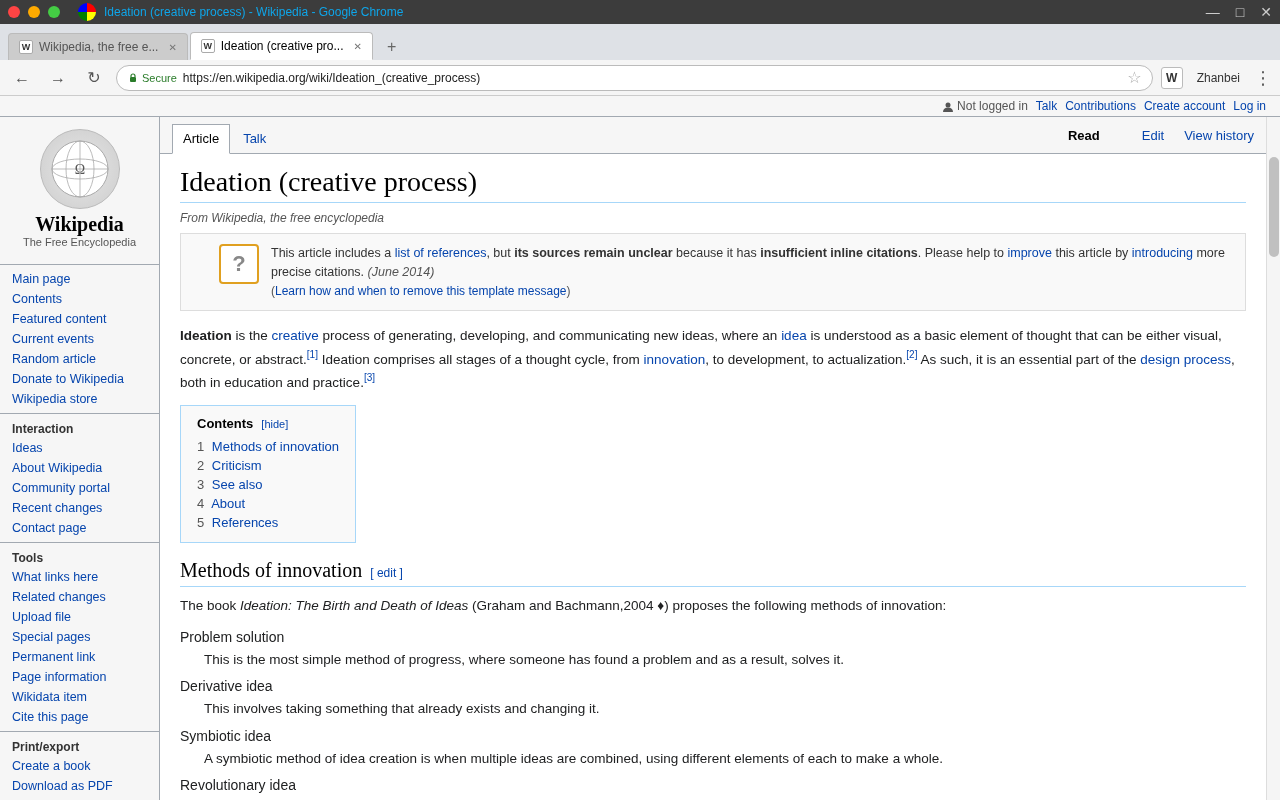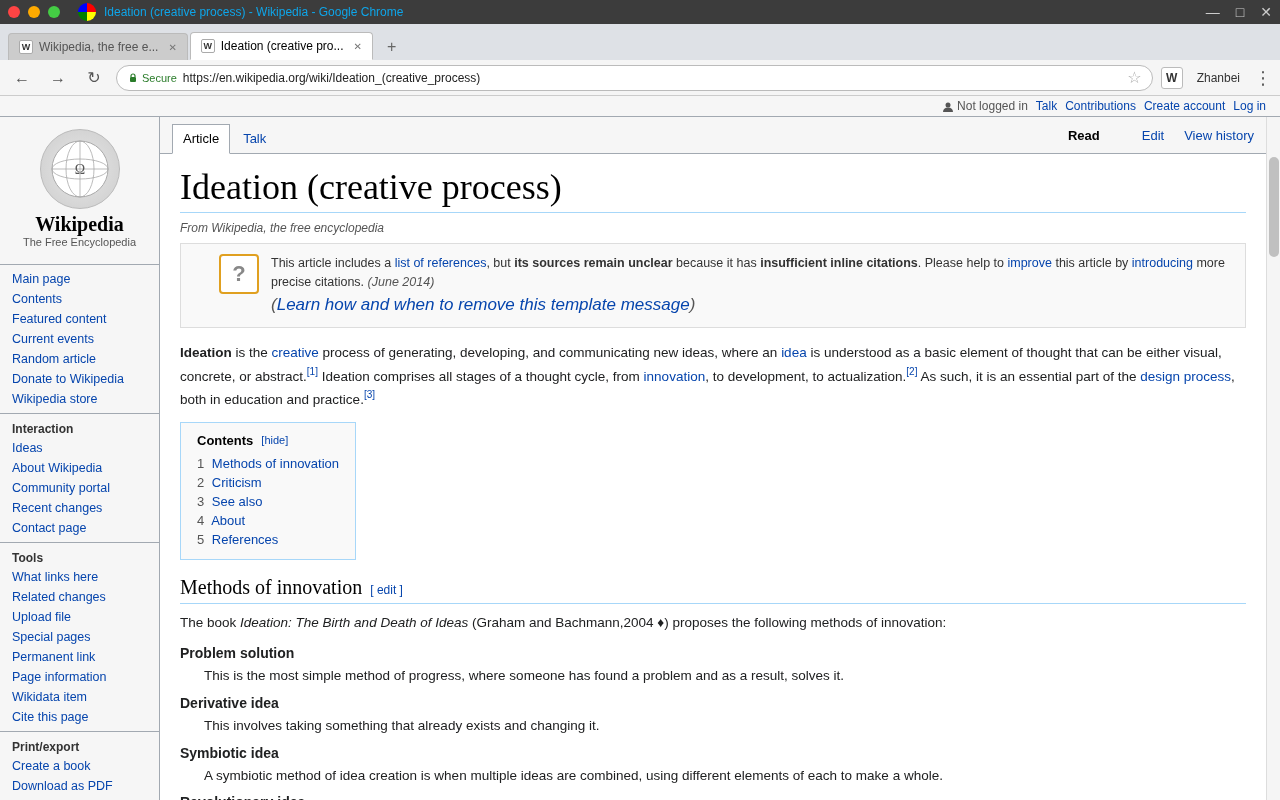--- a/index.html
+++ b/index.html
@@ -15,46 +15,46 @@
     .nav-btn { width: 28px; height: 28px; border-radius: 50%; background: none; border: none; cursor: pointer; font-size: 16px; color: #555; display: flex; align-items: center; justify-content: center; }
     .address-bar { flex: 1; height: 26px; border: 1px solid #bbb; border-radius: 13px; background: #fff; display: flex; align-items: center; padding: 0 10px; gap: 6px; font-size: 12px; color: #333; }
     .secure-badge { color: #2a7c2a; font-size: 11px; display: flex; align-items: center; gap: 3px; }
     .sidebar-logo { text-align: center; padding: 12px 8px; }
     .logo-circle { width: 80px; height: 80px; border-radius: 50%; background: radial-gradient(circle, #e8e8e8, #ccc); margin: 0 auto 4px; display: flex; align-items: center; justify-content: center; font-size: 32px; color: #555; border: 1px solid #bbb; }
     .logo-title { font-family: 'Linux Libertine', Georgia, serif; font-size: 20px; font-weight: bold; color: #000; }
     .logo-subtitle { font-size: 11px; color: #555; }
     .sidebar-link { display: block; padding: 3px 12px; font-size: 12.5px; color: #0645ad; text-decoration: none; cursor: pointer; }
 
     .sidebar-section-header { padding: 4px 12px 2px; font-size: 12px; font-weight: bold; color: #333; }
-    .article-title { font-family: 'Linux Libertine', Georgia, serif; font-size: 36px; font-weight: normal; border-bottom: 1px solid #a7d7f9; padding-bottom: 4px; margin-bottom: 8px; color: #000; }
+    .article-title { font-family: 'Linux Libertine', Georgia, serif; font-size: 28px; font-weight: normal; border-bottom: 1px solid #a7d7f9; padding-bottom: 4px; margin-bottom: 8px; color: #000; }
     .article-subtitle { font-size: 12px; color: #555; margin-bottom: 8px; font-style: italic; }
 
     .notice-box { border: 1px solid #ddd; background: #f9f9f9; padding: 10px 14px; margin-bottom: 14px; display: flex; gap: 12px; align-items: flex-start; }
     .notice-icon { width: 40px; height: 40px; border: 2px solid #e0a020; border-radius: 4px; background: #fff; display: flex; align-items: center; justify-content: center; font-size: 22px; flex-shrink: 0; color: #888; }
     .notice-text { font-size: 12.5px; line-height: 1.5; color: #333; }
     .notice-link { color: #0645ad; text-decoration: none; }
-    .notice-learn { font-size: 17px; color: #555; font-style: italic; }
+    .notice-learn { font-size: 12px; color: #555; }
 
     .article-para { font-size: 13.5px; line-height: 1.6; margin-bottom: 12px; color: #202122; }
     .wiki-link { color: #0645ad; text-decoration: none; }
     sup { font-size: 10px; color: #0645ad; }
 
     
     .toc-box { border: 1px solid #a7d7f9; background: #f9f9f9; display: inline-block; padding: 10px 16px; margin-bottom: 16px; min-width: 160px; }
     .toc-title { font-size: 13px; font-weight: bold; display: flex; gap: 8px; align-items: center; margin-bottom: 6px; }
     .toc-hide { font-size: 11px; color: #0645ad; cursor: pointer; font-weight: normal; }
     .toc-item { padding: 2px 0; font-size: 13px; color: #0645ad; cursor: pointer; }
     .toc-num { color: #555; margin-right: 4px; }
 
     
     .section-heading { font-family: 'Linux Libertine', Georgia, serif; font-size: 20px; font-weight: normal; border-bottom: 1px solid #a7d7f9; margin-bottom: 8px; padding-bottom: 4px; color: #000; display: flex; align-items: baseline; gap: 8px; }
     .section-edit { font-size: 12px; color: #0645ad; cursor: pointer; font-family: Arial, sans-serif; }
 
     .subsection { margin-bottom: 8px; }
-    .subsection-title { font-size: 14px; font-weight: bold; margin-bottom: 4px; color: #202122; }
+    .subsection-title { font-size: 14px; font-weight: normal; margin-bottom: 4px; color: #202122; }
     .subsection-indent { padding-left: 24px; font-size: 13.5px; line-height: 1.6; color: #202122; margin-bottom: 6px; }
 
     
     .full-page { width: 1280px; height: 800px; overflow: hidden; display: flex; flex-direction: column; }
     .browser-body { flex: 1; display: flex; overflow: hidden; }
     .wiki-sidebar { width: 160px; flex-shrink: 0; background: #f6f6f6; border-right: 1px solid #a2a9b1; overflow-y: auto; padding-bottom: 20px; }
     .wiki-main { flex: 1; overflow-y: auto; }
     .wiki-article { padding: 12px 20px; }
     .scroll-track { width: 14px; flex-shrink: 0; background: #f5f5f5; border-left: 1px solid #ddd; position: relative; }
     .scroll-thumb { position: absolute; left: 2px; top: 40px; width: 10px; height: 100px; background: #c0c0c0; border-radius: 5px; }

